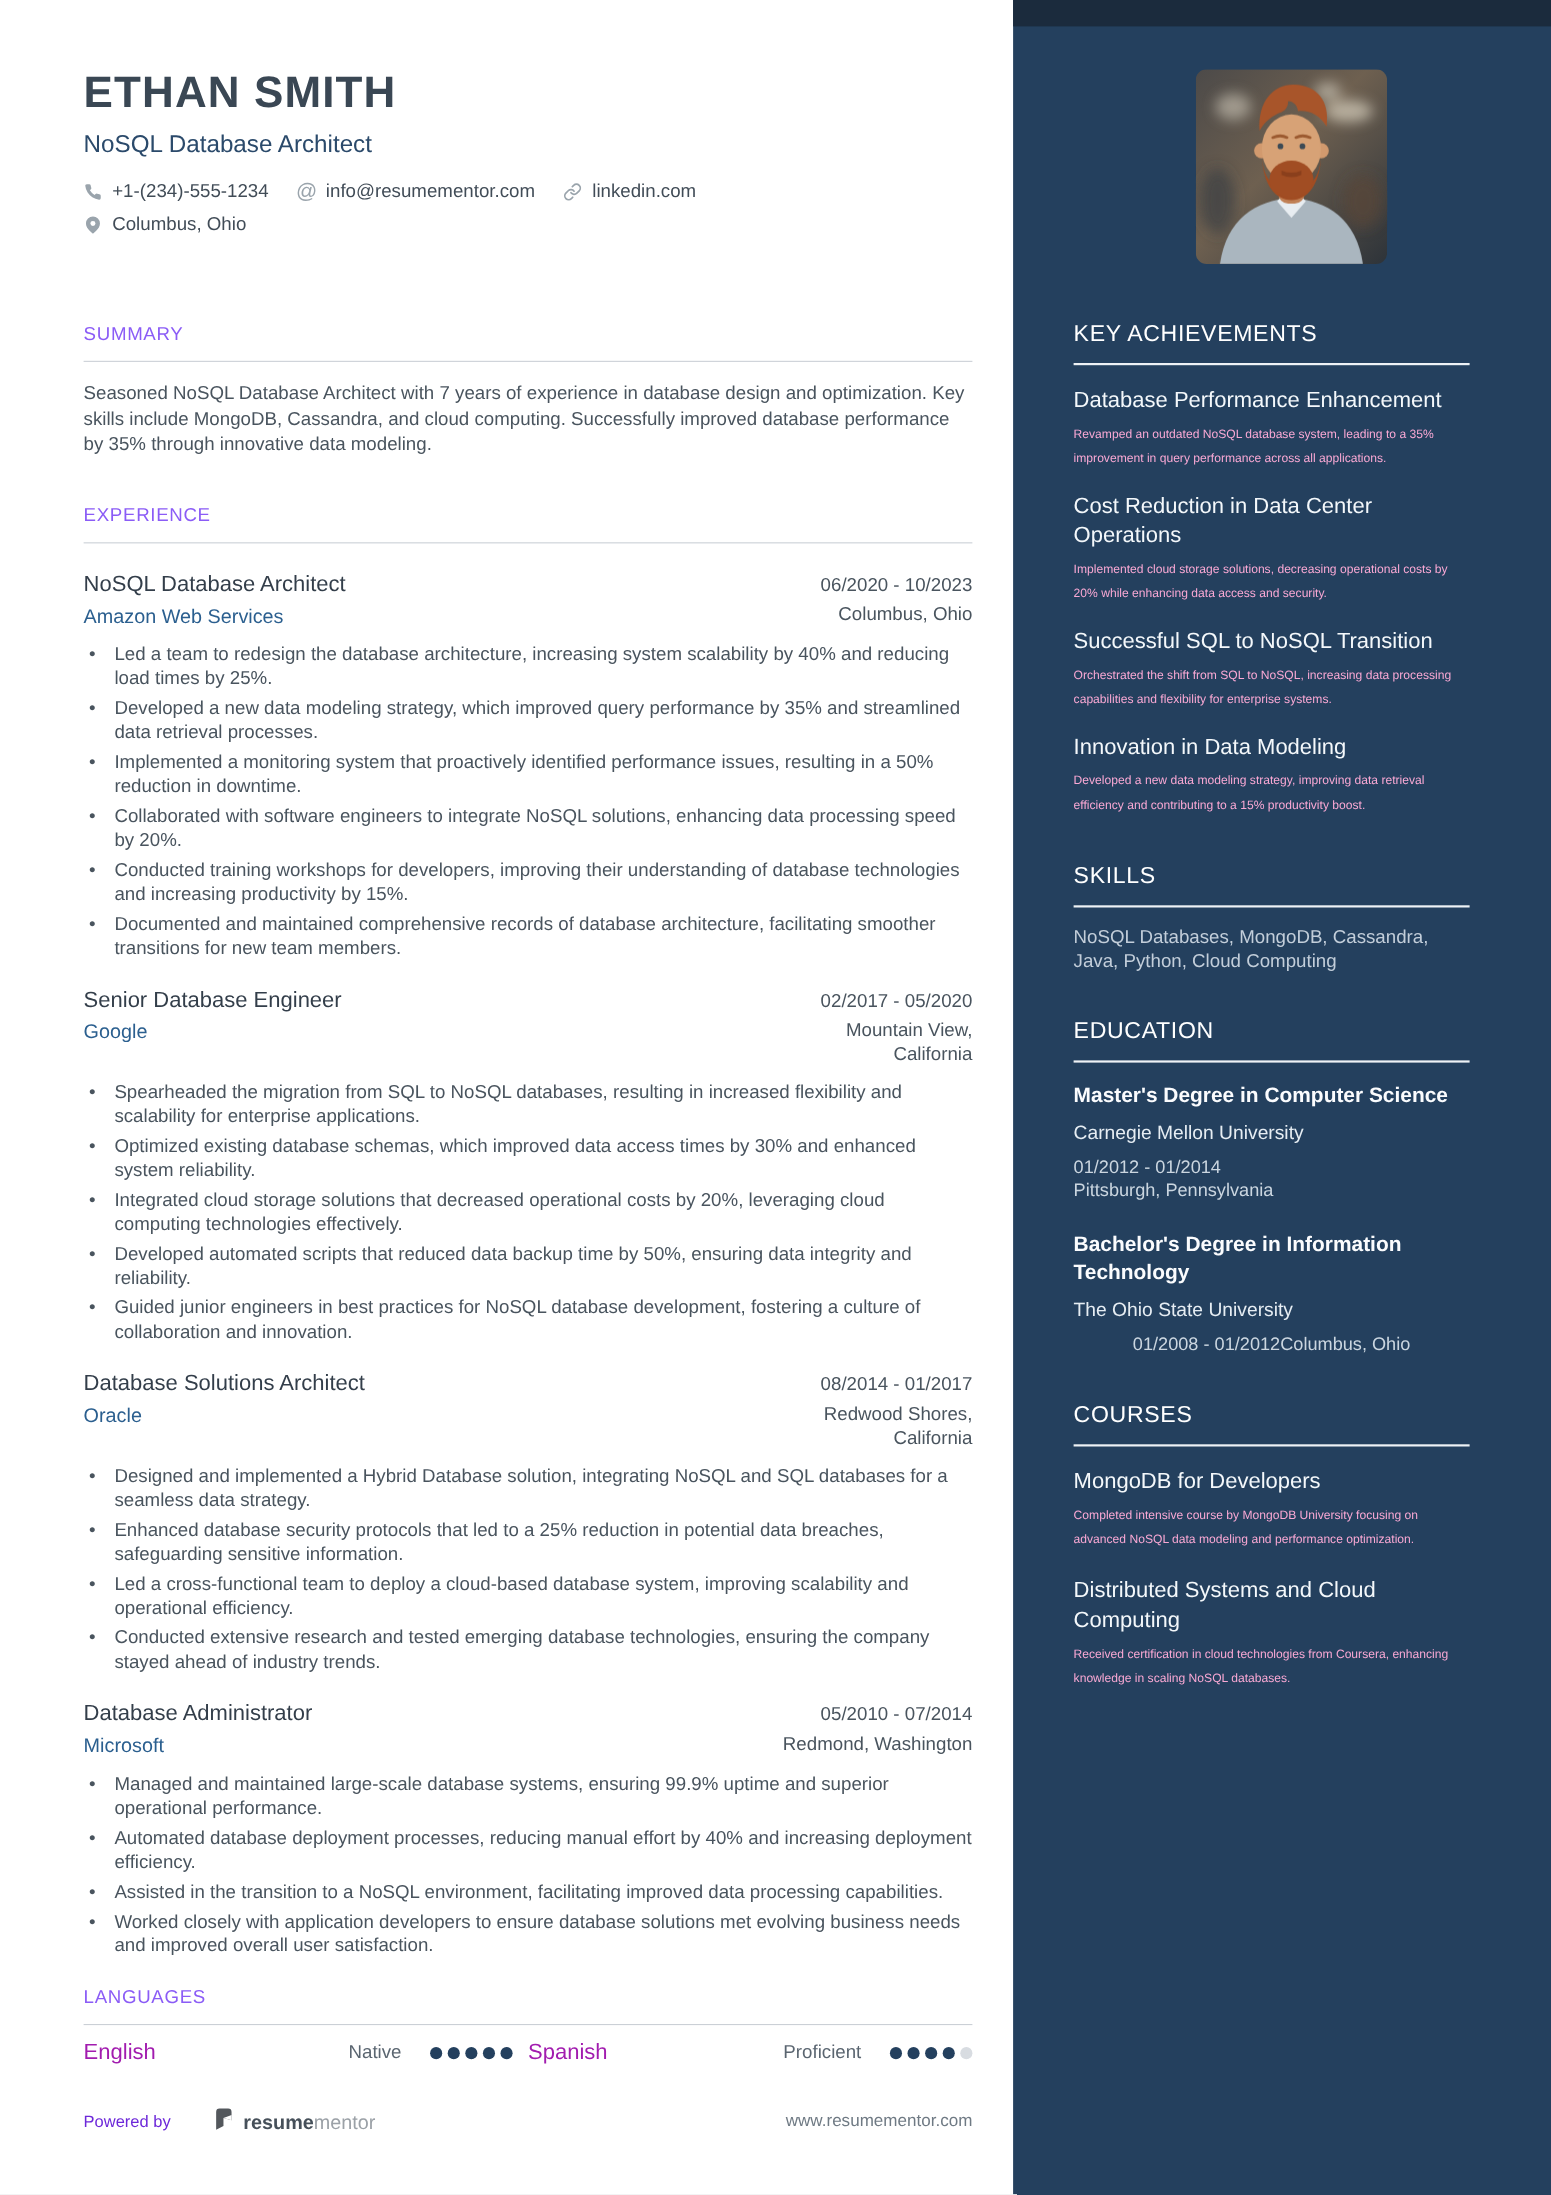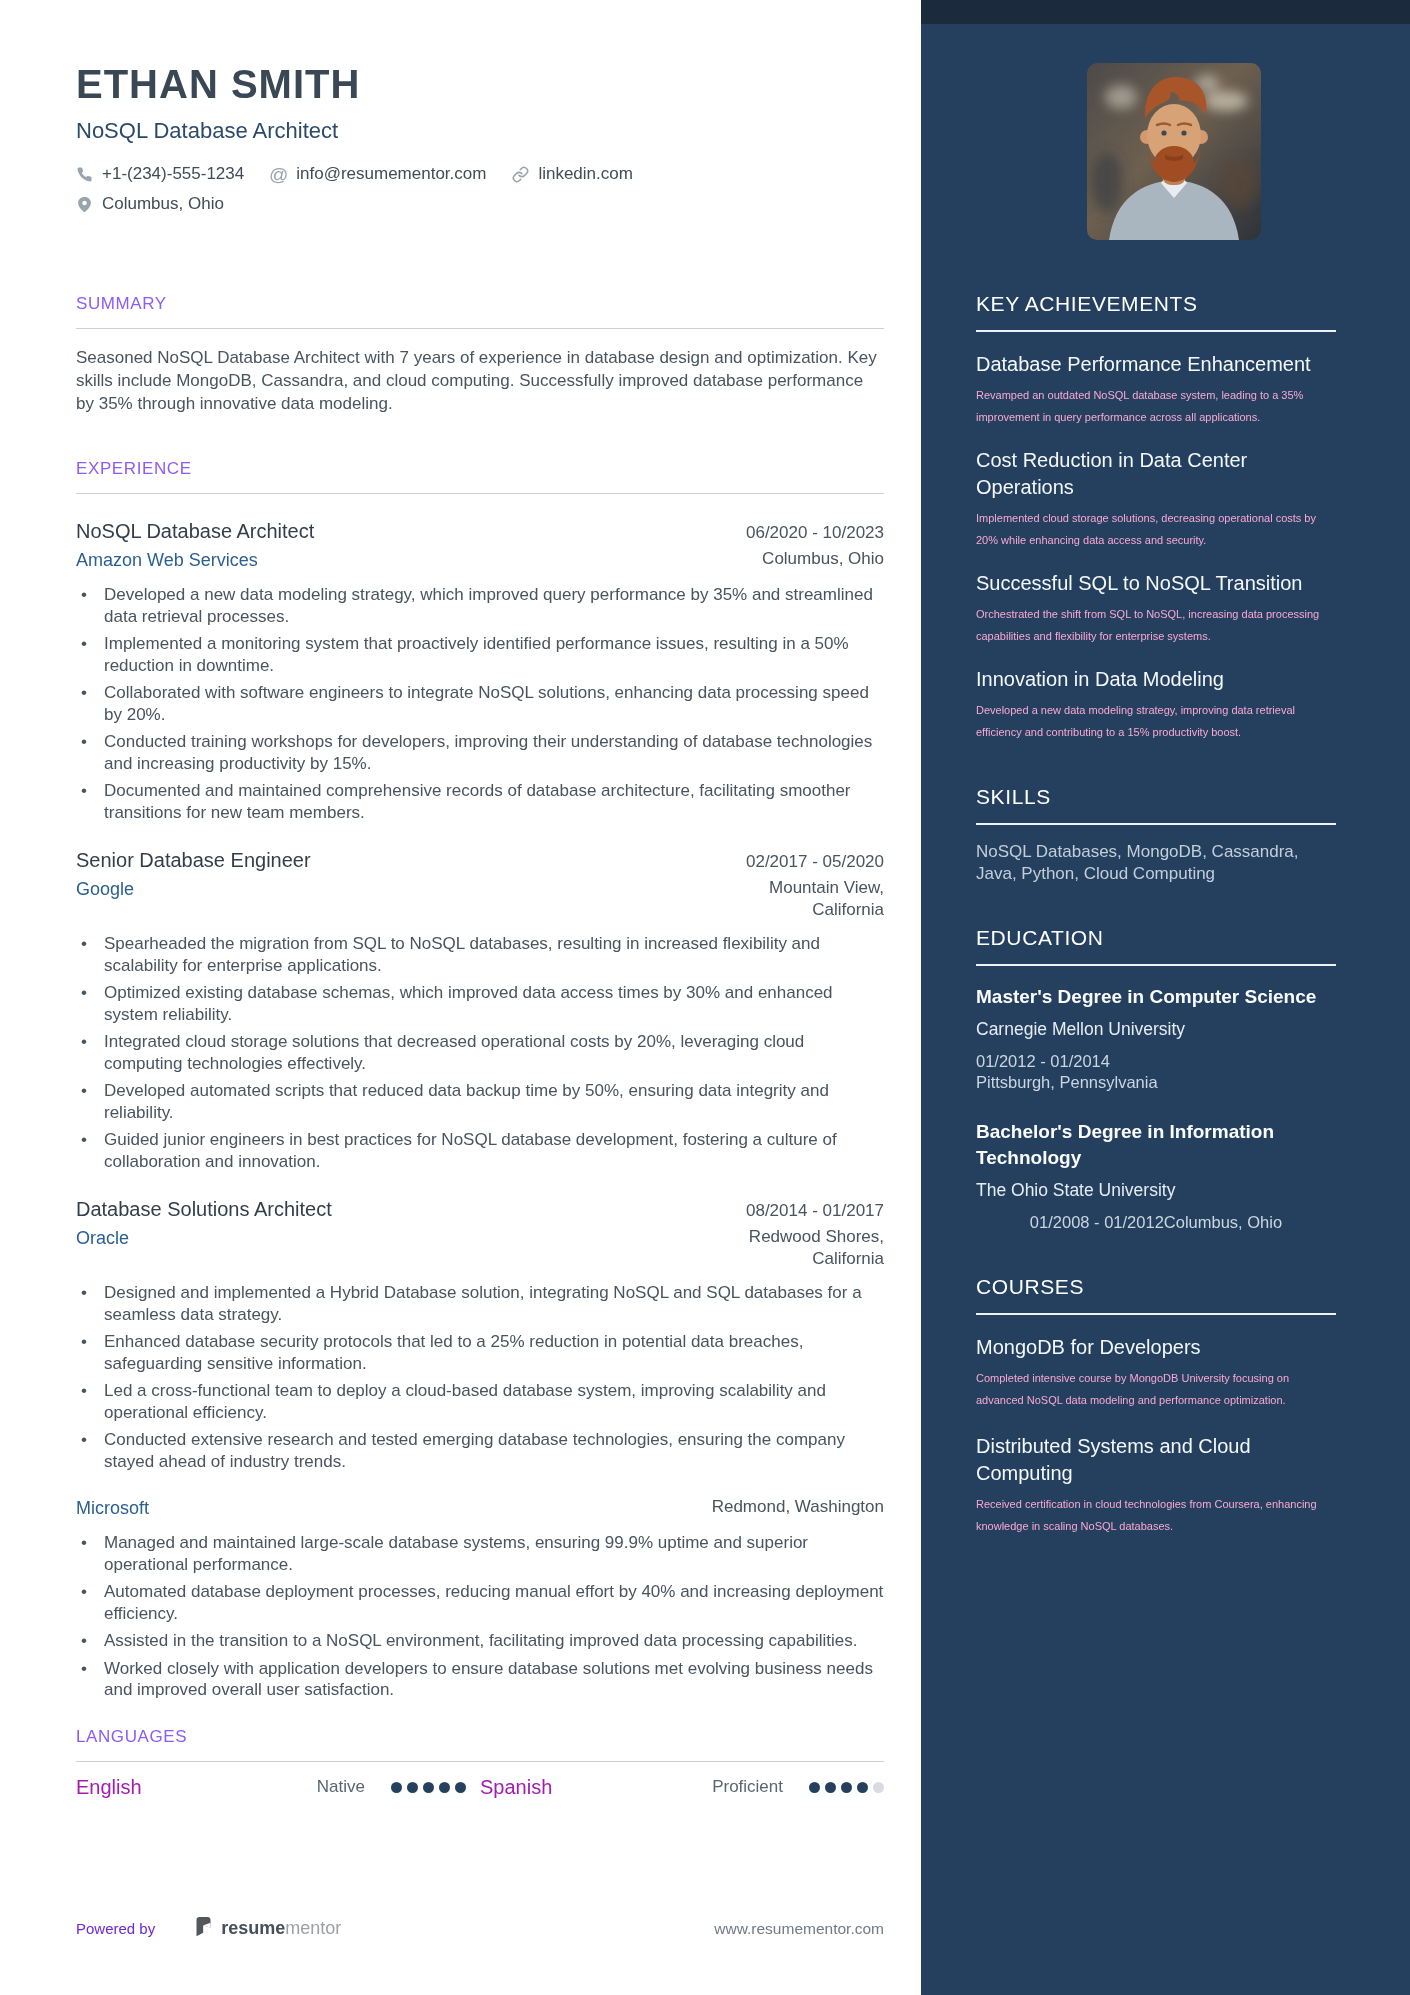--- a/index.html
+++ b/index.html
@@ -136,20 +136,21 @@
       <div class="job">
         <div class="job-head">
           <span class="job-title">NoSQL Database Architect</span>
           <span class="job-date">06/2020 - 10/2023</span>
         </div>
         <div class="job-sub">
           <span class="company">Amazon Web Services</span>
           <span class="job-loc">Columbus, Ohio</span>
         </div>
         <ul class="bullets">
+          <li>Led a team to redesign the database architecture, increasing system scalability by 40% and reducing load times by 25%.</li>
           <li>Developed a new data modeling strategy, which improved query performance by 35% and streamlined data retrieval processes.</li>
           <li>Implemented a monitoring system that proactively identified performance issues, resulting in a 50% reduction in downtime.</li>
           <li>Collaborated with software engineers to integrate NoSQL solutions, enhancing data processing speed by 20%.</li>
           <li>Conducted training workshops for developers, improving their understanding of database technologies and increasing productivity by 15%.</li>
           <li>Documented and maintained comprehensive records of database architecture, facilitating smoother transitions for new team members.</li>
         </ul>
       </div>
 
       <div class="job">
         <div class="job-head">
@@ -180,20 +181,24 @@
         </div>
         <ul class="bullets">
           <li>Designed and implemented a Hybrid Database solution, integrating NoSQL and SQL databases for a seamless data strategy.</li>
           <li>Enhanced database security protocols that led to a 25% reduction in potential data breaches, safeguarding sensitive information.</li>
           <li>Led a cross-functional team to deploy a cloud-based database system, improving scalability and operational efficiency.</li>
           <li>Conducted extensive research and tested emerging database technologies, ensuring the company stayed ahead of industry trends.</li>
         </ul>
       </div>
 
       <div class="job">
+        <div class="job-head">
+          <span class="job-title">Database Administrator</span>
+          <span class="job-date">05/2010 - 07/2014</span>
+        </div>
         <div class="job-sub">
           <span class="company">Microsoft</span>
           <span class="job-loc">Redmond, Washington</span>
         </div>
         <ul class="bullets">
           <li>Managed and maintained large-scale database systems, ensuring 99.9% uptime and superior operational performance.</li>
           <li>Automated database deployment processes, reducing manual effort by 40% and increasing deployment efficiency.</li>
           <li>Assisted in the transition to a NoSQL environment, facilitating improved data processing capabilities.</li>
           <li>Worked closely with application developers to ensure database solutions met evolving business needs and improved overall user satisfaction.</li>
         </ul>

